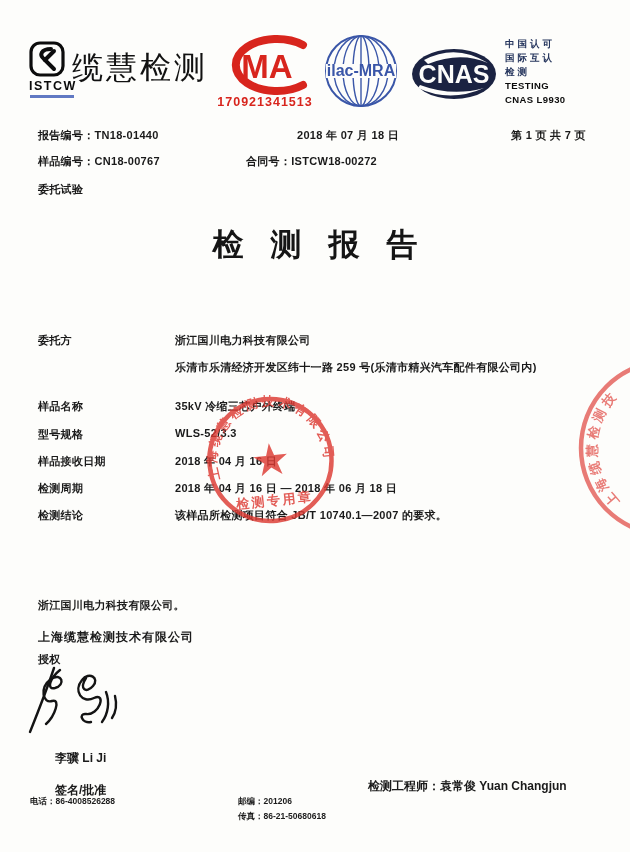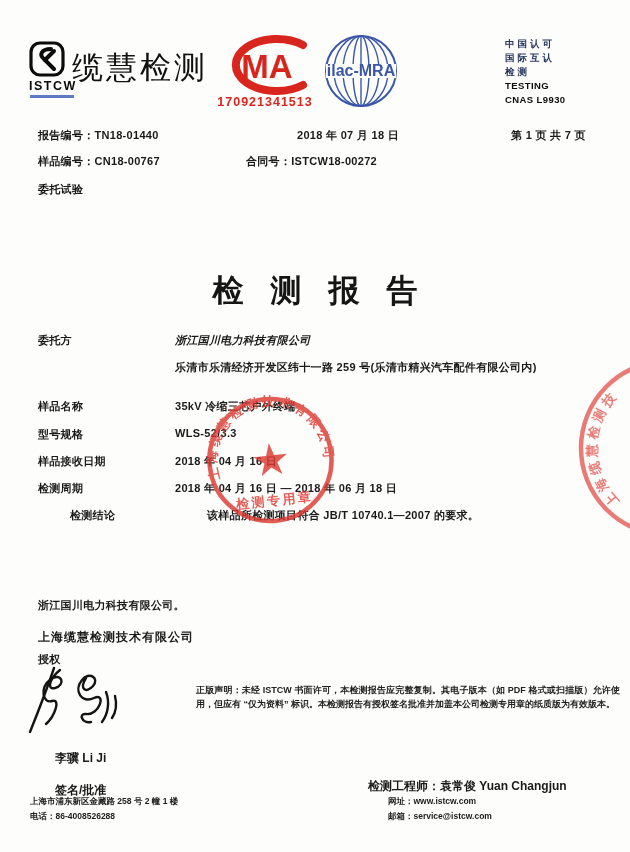--- a/index.html
+++ b/index.html
@@ -27,30 +27,30 @@
   .accred .enl { color:#0c0c0c; letter-spacing:.4px; }
 
   
   .m-report { left:38px; top:128px; }
   .m-date { left:297px; top:128px; }
   .m-page { left:487px; top:128px;margin-left:24px; }
   .m-sample { left:38px; top:154px; }
   .m-contract { left:246px; top:154px; }
   .m-testtype { left:38px; top:182px; }
 
-  .title { left:0; top:224px; width:630px; text-align:center; font-size:31px; font-weight:900; letter-spacing:27px; text-indent:27px; color:#151515;margin-top:46px; }
+  .title { left:0; top:224px; width:630px; text-align:center; font-size:31px; font-weight:900; letter-spacing:27px; text-indent:27px; color:#151515; }
 
   .c-label { left:38px; top:333px; }
-  .c-name { left:175px; top:333px;font-style:italic; }
+  .c-name { left:175px; top:333px; }
   .c-addr { left:175px; top:360px; width:440px; }
 
   .f-label { left:38px; }
   .f-value { left:175px; width:450px; }
   .row-0 { top:399px; } .row-1 { top:427px; } .row-2 { top:454px; }
-  .row-3 { top:481px; } .row-4 { top:508px;margin-left:32px; }
+  .row-3 { top:481px; } .row-4 { top:508px; }
 
   .validity { left:38px; top:598px; }
   .company { left:38px; top:629px; font-size:12px; font-weight:800; letter-spacing:1px; }
   .authz { left:38px; top:652px; }
   .sig { left:22px; top:662px; }
   .disclaimer { left:196px; top:684px; width:424px; font-size:9px; line-height:13.5px; font-weight:600; color:#222; text-align:justify; }
   .approver { left:55px; top:750px; }
   .signlabel { left:55px; top:782px; }
   .engineer { left:368px; top:778px; }
 
@@ -91,20 +91,28 @@
       <circle cx="39" cy="39" r="35" fill="none" stroke="#3a56a8" stroke-width="2"></circle>
       <ellipse cx="39" cy="39" rx="8" ry="35" fill="none" stroke="#3a56a8" stroke-width="1.4"></ellipse>
       <ellipse cx="39" cy="39" rx="18" ry="35" fill="none" stroke="#3a56a8" stroke-width="1.4"></ellipse>
       <ellipse cx="39" cy="39" rx="27" ry="35" fill="none" stroke="#3a56a8" stroke-width="1.4"></ellipse>
       <line x1="39" y1="4" x2="39" y2="74" stroke="#3a56a8" stroke-width="1.4"></line>
       <rect x="4" y="32" width="70" height="14" fill="#fdfdfb"></rect>
       <text x="39" y="44" text-anchor="middle" font-size="16" font-weight="800" fill="#3a56a8">ilac-MRA</text>
     </svg>
   </div>
 
+  <div class="abs cnas-wrap">
+    <svg width="88" height="54" viewBox="0 0 88 54">
+      <ellipse cx="44" cy="27" rx="42" ry="25" fill="#1b2342"></ellipse>
+      <path d="M14 13 Q46 -4 78 16 Q50 4 18 17 Z" fill="#fdfdfb"></path>
+      <path d="M10 38 Q42 50 74 41 Q40 56 8 41 Z" fill="#fdfdfb"></path>
+      <text x="44" y="36" text-anchor="middle" font-size="25" font-weight="900" fill="#fdfdfb" letter-spacing="0">CNAS</text>
+    </svg>
+  </div>
 
   <div class="abs accred">
     <div class="cnl">中国认可</div>
     <div class="cnl">国际互认</div>
     <div class="cnl">检测</div>
     <div class="enl">TESTING</div>
     <div class="enl">CNAS L9930</div>
   </div>
 
   <div class="abs t11 m-report">
@@ -172,30 +180,28 @@
       <g fill="none" stroke="#141414" stroke-width="2.4" stroke-linecap="round">
         <path d="M38 8 C28 16 24 28 33 26 C44 23 40 10 29 17 C17 26 21 42 30 39 C39 36 33 54 24 62"></path>
         <path d="M32 6 C24 30 16 50 8 70"></path>
         <path d="M64 16 C57 27 64 32 71 24 C78 16 67 9 60 18 C51 29 60 42 72 36 C85 30 77 54 64 52 C56 51 60 62 69 60"></path>
         <path d="M84 30 C88 40 86 52 80 60"></path>
         <path d="M93 34 C95 42 94 50 90 56"></path>
       </g>
     </svg>
   </div>
 
-  <div class="abs disclaimer">正版声明：未经 ISTCW 书面许可，本检测报告应完整复制。其电子版本（如 PDF 格式或扫描版）允许使用，但应有 “仅为资料” 标识。本检测报告有授权签名批准并加盖本公司检测专用章的纸质版为有效版本。</div>
 
   <div class="abs t12 approver">李骥 Li Ji</div>
   <div class="abs t12 signlabel">签名/批准</div>
   <div class="abs t12 engineer">
     <span>检测工程师：</span><span>袁常俊 Yuan Changjun</span>
   </div>
 
   <div class="abs foot foot-1">
-    <div>上海市浦东新区金藏路 258 号 2 幢 1 楼</div>
     <div>电话：86-4008526288</div>
   </div>
-  <div class="abs foot foot-3">
-    <div>网址：www.istcw.com</div>
-    <div>邮箱：service@istcw.com</div>
+  <div class="abs foot foot-2">
+    <div>邮编：201206</div>
+    <div>传真：86-21-50680618</div>
   </div>
 
 </div>
 
 </body></html>

